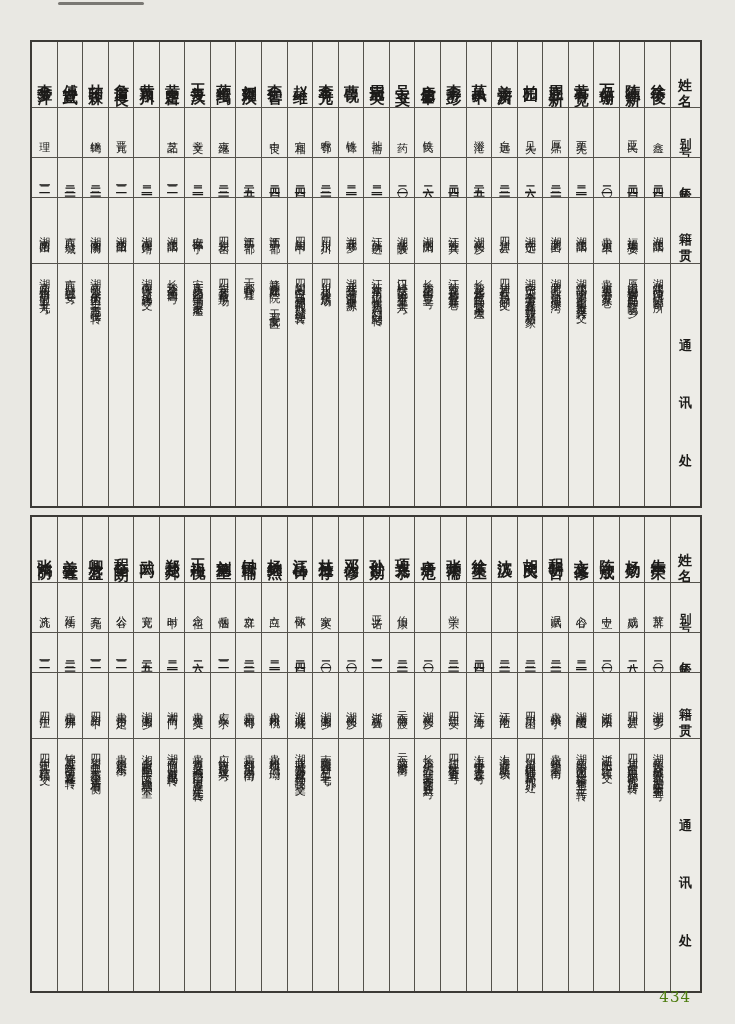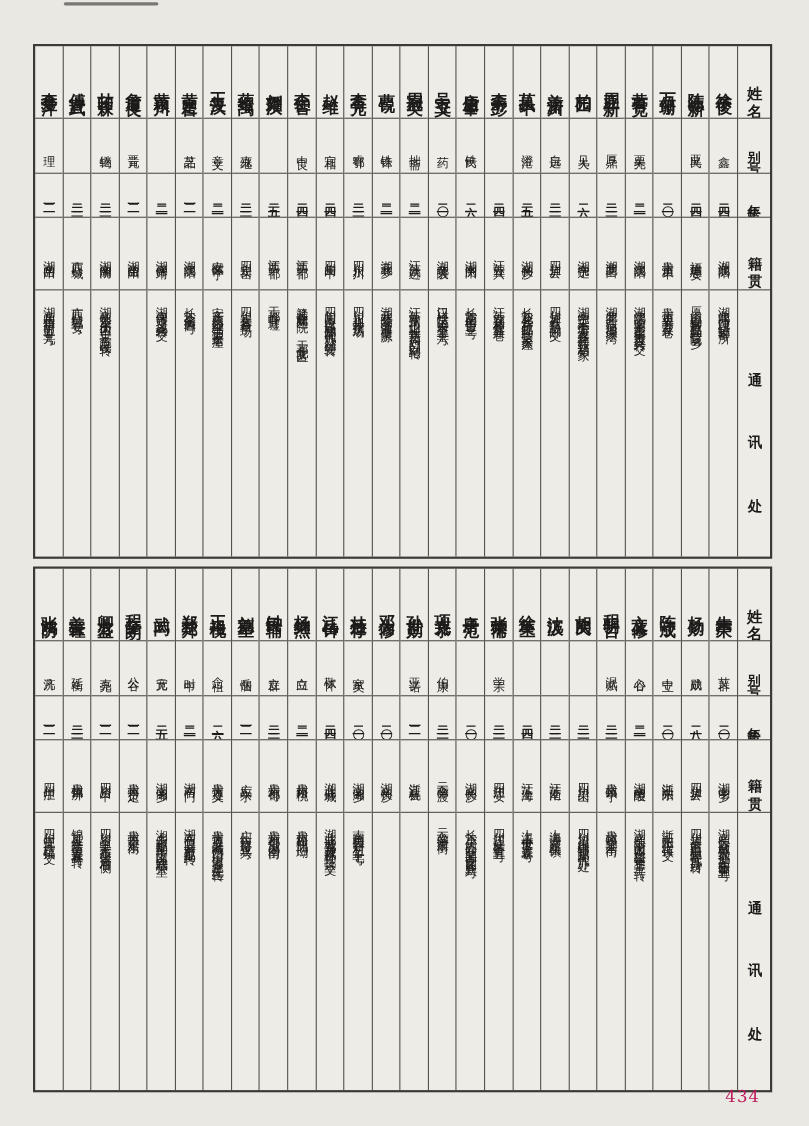--- a/index.html
+++ b/index.html
@@ -63,21 +63,21 @@
   .h-alias{font-size:12px;font-weight:700;letter-spacing:10px;margin-bottom:-10px;}
   .h-age{font-size:12px;font-weight:700;letter-spacing:3px;margin-bottom:-3px;}
   .h-native{font-size:13px;font-weight:700;letter-spacing:16px;margin-bottom:-16px;}
   .h-address{font-size:13px;font-weight:700;letter-spacing:58px;margin-bottom:-58px;}
   .header-col .address-cell{align-items:center;padding-top:0;}
   .page-number{
     position:absolute;
     right:44px;top:988px;
     font-size:15px;
     font-family:"DejaVu Serif","Liberation Serif",serif;
-    color:#be185d;
+    color:#4d7c0f;
     letter-spacing:1px;
   }
   .top-smudge{
     position:absolute;left:58px;top:2px;width:86px;height:3px;
     background:#4a4844;border-radius:2px;opacity:.7;
   }
 </style>
 </head>
 <body>
 

